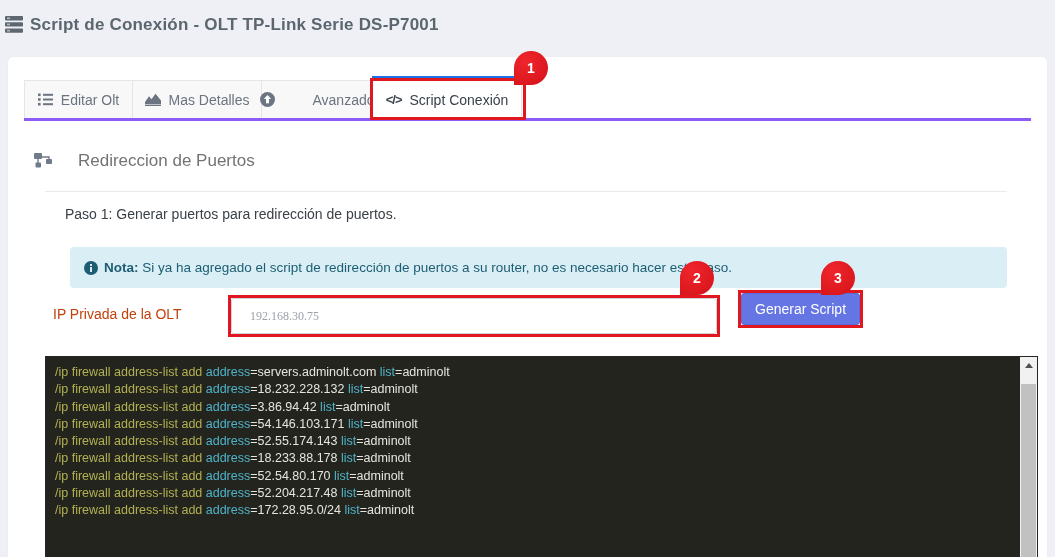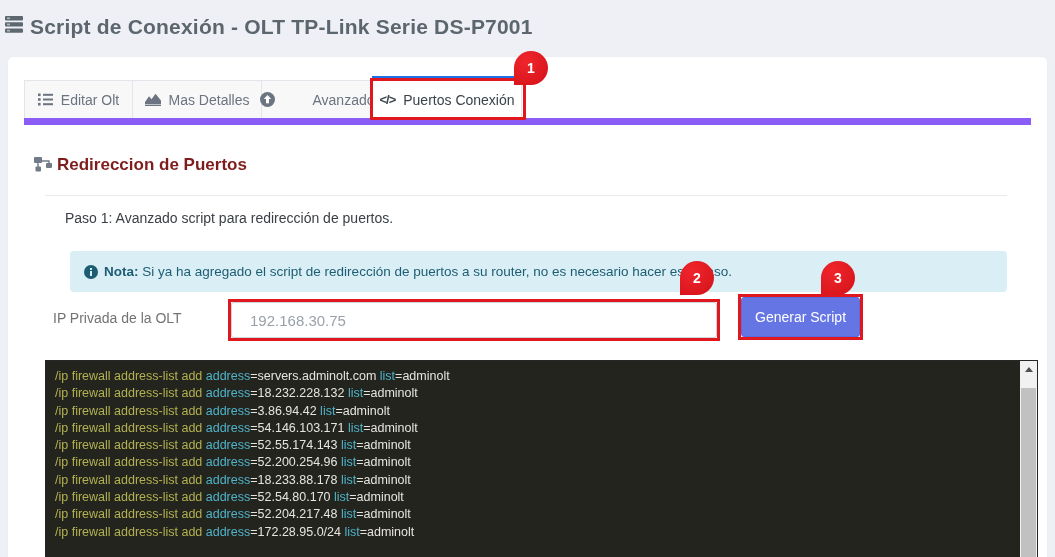--- a/index.html
+++ b/index.html
@@ -15,76 +15,76 @@
   }
   *{box-sizing:border-box;margin:0;padding:0;}
   html,body{width:1055px;height:557px;overflow:hidden;}
   body{
     background:#eef0f5;
     font-family:"Liberation Sans","DejaVu Sans",sans-serif;
     position:relative;
   }
   
   .page-header{height:57px;padding:15px 0 0 5px;display:flex;align-items:flex-start;gap:7px;}
-  .page-header .title{font-size:21px;font-weight:bold;color:#5c666f;letter-spacing:.2px;}
+  .page-header .title{font-size:17px;font-weight:bold;color:#5c666f;letter-spacing:.2px;}
   .hdr-icon{margin-top:1px;}
   
   .card{
     position:relative;
     margin:0 8px;
     background:#ffffff;
     border-radius:5px 5px 0 0;
     height:520px;
     padding:23px 16px 0 16px;
     box-shadow:0 0 1px rgba(0,0,0,.08);
   }
   
-  .tab-row{display:flex;border-bottom:7px solid #8b5cf6;position:relative;}
+  .tab-row{display:flex;border-bottom:3px solid #8b5cf6;position:relative;}
   .tab{
     height:38px;display:flex;align-items:center;justify-content:center;gap:8px;
     font-size:14px;color:#6b7480;background:#f8f8f8;
     border:1px solid #e2e6ea;border-bottom:none;cursor:pointer;position:relative;
   }
   .tab + .tab{border-left:none;}
   .tab.active{background:#fff;color:#3a424c;font-weight:400;}
   .tab.active::before{
     content:"";position:absolute;left:-1px;right:-1px;top:-5px;height:5px;
     background:var(--tab_indicator_blue);
   }
   .tab-1{width:109px;}.tab-2{width:129px;}.tab-3{width:111px;gap:38px;}.tab-4{width:149px;}
   .code-glyph{font-weight:bold;font-size:13px;letter-spacing:-1px;color:#3e4650;}
   
   .section-heading{
-    margin:30px 0 0 10px;display:flex;align-items:center;gap:4px;
-    font-size:17px;font-weight:bold;color:#7f1d1d;
+    margin:30px 0 0 10px;display:flex;align-items:center;gap:25px;
+    font-size:17px;font-weight:normal;color:#737373;
   }
   .divider{border:none;border-top:1px solid #e8eaed;margin:20px 0 0 21px;width:962px;}
   .step-line{margin:14px 0 0 41px;font-size:14px;color:#3a4046;}
   .step-line b{font-weight:normal;}
   .alert{
     margin:25px 0 0 46px;width:937px;height:41px;
     background:var(--alert_bg);border-radius:4px;
     display:flex;align-items:center;gap:6px;padding:0 14px;
     font-size:13.5px;color:var(--alert_text);
   }
   .alert b{font-weight:bold;}
   
   .form-row{display:flex;align-items:flex-start;margin:2px 0 0 29px;}
-  .ip-label{width:175px;padding-top:16px;font-size:14px;color:#737373;}
+  .ip-label{width:175px;padding-top:16px;font-size:14px;color:#c2410c;}
   .red-box{border:3px solid var(--annotation_red);}
   .input-box{margin-top:5px;width:492px;}
   .ip-input{
     width:486px;height:36px;border:1px solid #ced4da;border-radius:3px;
-    padding:12px 18px;font-size:15px;color:#555;outline:none;
-    font-family:Liberation Sans, sans-serif;
+    padding:12px 18px;font-size:12px;color:#555;outline:none;
+    font-family:Liberation Serif, serif;
   }
   .ip-input::placeholder{color:#9aa1a8;opacity:1;}
   .button-box{margin-left:18px;}
   .gen-btn{
-    height:40px;padding:0 13px;border:1px solid #5a6cdc;border-radius:3px;
+    height:32px;padding:0 13px;border:1px solid #5a6cdc;border-radius:3px;
     background:var(--button_purple);color:#fff;font-size:14px;cursor:pointer;
     font-family:"Liberation Sans",sans-serif;
   }
   
   .terminal{
     position:relative;margin:19px 0 0 21px;width:993px;height:240px;
     background:var(--terminal_bg);border:1px solid #262626;overflow:hidden;
   }
   .terminal-code{padding:7px 28px 7px 9px;}
   .code-line{
@@ -165,41 +165,41 @@
         <svg width="15" height="15" viewBox="0 0 15 15">
           <circle cx="7.5" cy="7.5" r="7.5" fill="#6b7480"></circle>
           <polygon points="7.5,3 11.2,7 3.8,7" fill="#ffffff"></polygon>
           <rect x="6" y="6.8" width="3" height="4.5" fill="#ffffff"></rect>
         </svg>
       </span>
       <span>Avanzado</span>
     </div>
     <div class="tab tab-4 active">
       <span class="code-glyph icon">&lt;/&gt;</span>
-      <span>Puertos Conexión</span>
+      <span>Script Conexión</span>
     </div>
   </div>
 
   <div class="section-heading">
     <span class="icon">
       <svg width="19" height="16" viewBox="0 0 19 16">
         <path d="M4 4 L15 4 L15 8" stroke="#707a88" stroke-width="1.4" fill="none"></path>
         <path d="M4 4 L4 10" stroke="#707a88" stroke-width="1.4" fill="none"></path>
         <rect x="0" y="0" width="8" height="6" rx="1" fill="#707a88"></rect>
         <rect x="12" y="6" width="6" height="5" rx="1" fill="#707a88"></rect>
         <rect x="1.5" y="9.5" width="5.5" height="5" rx="1" fill="#707a88"></rect>
       </svg>
     </span>
     <span>Redireccion de Puertos</span>
   </div>
 
   <hr class="divider">
 
   <div class="step-line">
-    <b>Paso 1:</b><span> Avanzado script para redirección de puertos.</span>
+    <b>Paso 1:</b><span> Generar puertos para redirección de puertos.</span>
   </div>
 
   <div class="alert">
     <span class="icon">
       <svg width="14" height="14" viewBox="0 0 14 14">
         <circle cx="7" cy="7" r="7" fill="#1d5d73"></circle>
         <rect x="6" y="3" width="2" height="2" fill="#d9eef5"></rect>
         <rect x="6" y="6" width="2" height="5" fill="#d9eef5"></rect>
       </svg>
     </span>
@@ -216,21 +216,20 @@
     </div>
   </div>
 
   <div class="terminal">
     <div class="terminal-code">
         <div class="code-line"><span class="c-cmd">/ip firewall address-list add </span><span class="c-key">address</span><span class="c-val">=servers.adminolt.com </span><span class="c-key">list</span><span class="c-val">=adminolt</span></div>
         <div class="code-line"><span class="c-cmd">/ip firewall address-list add </span><span class="c-key">address</span><span class="c-val">=18.232.228.132 </span><span class="c-key">list</span><span class="c-val">=adminolt</span></div>
         <div class="code-line"><span class="c-cmd">/ip firewall address-list add </span><span class="c-key">address</span><span class="c-val">=3.86.94.42 </span><span class="c-key">list</span><span class="c-val">=adminolt</span></div>
         <div class="code-line"><span class="c-cmd">/ip firewall address-list add </span><span class="c-key">address</span><span class="c-val">=54.146.103.171 </span><span class="c-key">list</span><span class="c-val">=adminolt</span></div>
         <div class="code-line"><span class="c-cmd">/ip firewall address-list add </span><span class="c-key">address</span><span class="c-val">=52.55.174.143 </span><span class="c-key">list</span><span class="c-val">=adminolt</span></div>
-        <div class="code-line"><span class="c-cmd">/ip firewall address-list add </span><span class="c-key">address</span><span class="c-val">=52.200.254.96 </span><span class="c-key">list</span><span class="c-val">=adminolt</span></div>
         <div class="code-line"><span class="c-cmd">/ip firewall address-list add </span><span class="c-key">address</span><span class="c-val">=18.233.88.178 </span><span class="c-key">list</span><span class="c-val">=adminolt</span></div>
         <div class="code-line"><span class="c-cmd">/ip firewall address-list add </span><span class="c-key">address</span><span class="c-val">=52.54.80.170 </span><span class="c-key">list</span><span class="c-val">=adminolt</span></div>
         <div class="code-line"><span class="c-cmd">/ip firewall address-list add </span><span class="c-key">address</span><span class="c-val">=52.204.217.48 </span><span class="c-key">list</span><span class="c-val">=adminolt</span></div>
         <div class="code-line"><span class="c-cmd">/ip firewall address-list add </span><span class="c-key">address</span><span class="c-val">=172.28.95.0/24 </span><span class="c-key">list</span><span class="c-val">=adminolt</span></div>
       </div>
     <div class="v-scrollbar">
       <div class="sb-up">
           <span class="tri"></span>
         </div>
       <div class="sb-thumb"></div>

